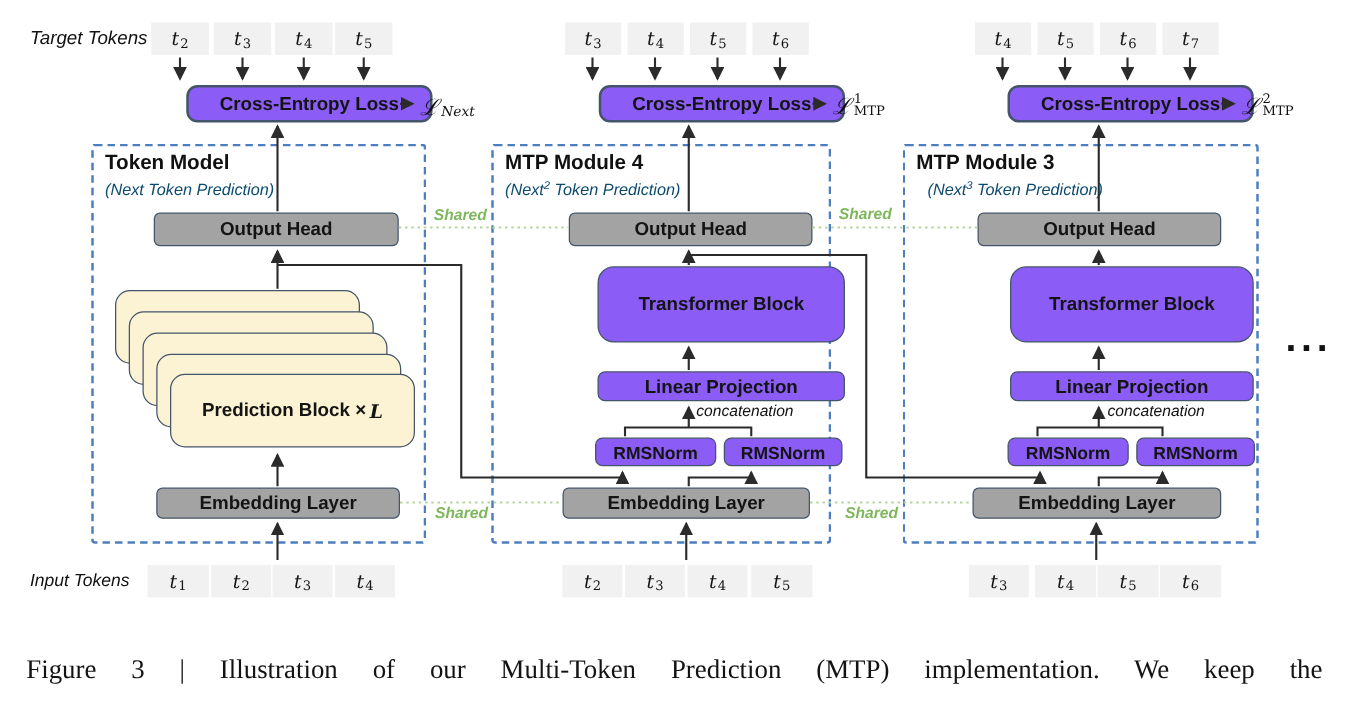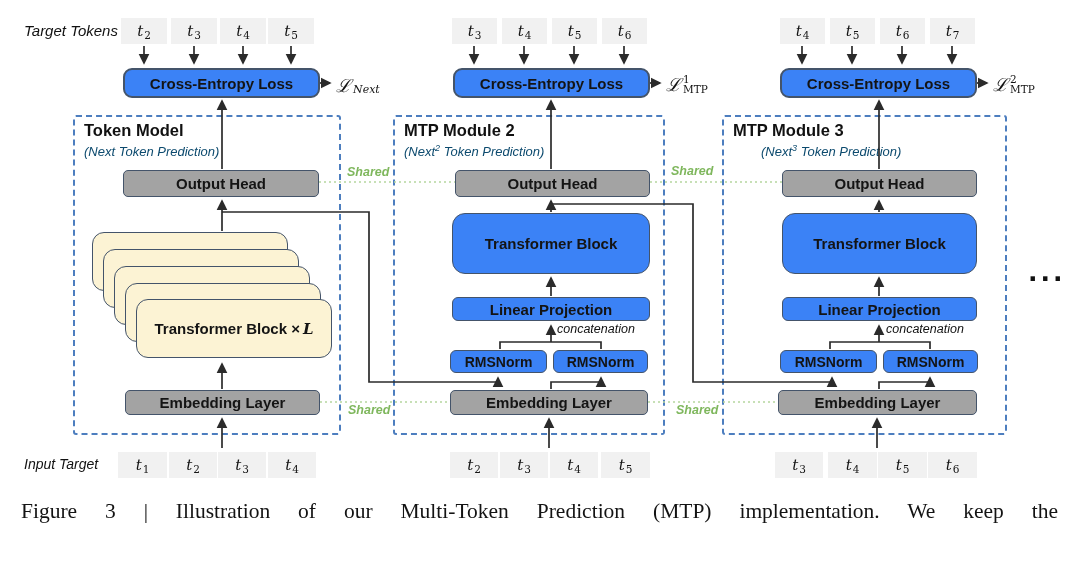--- a/index.html
+++ b/index.html
@@ -6,21 +6,21 @@
   .fig{position:relative;width:1080px;height:577px;background:#fff;overflow:hidden;
        font-family:"Liberation Sans",sans-serif;text-decoration:underline;}
   .abs{position:absolute;}
   .rowlab{font-style:italic;font-size:15px;color:#111;}
   .mod{border:2px dashed #4d7ebf;border-radius:3px;box-sizing:border-box;}
   .modtitle{font-weight:700;font-size:16.5px;color:#111;white-space:nowrap;}
   .modsub{font-style:italic;font-size:13px;color:#0c4a6e;white-space:nowrap;}
   .modsub sup{font-size:9px;}
   .bx{box-sizing:border-box;border:1.7px solid #44546A;display:flex;align-items:center;
       justify-content:center;color:#141414;font-size:15px;font-weight:600;white-space:nowrap;}
-  .cream{background:#3b82f6;}
+  .cream{background:#8b5cf6;margin-left:26px;}
   .green{background:#a3a3a3;}
   .ce{border-radius:9px;border-width:2px;}
   .oh,.emb{border-radius:5px;}
   .tbk{border-radius:13px;}
   .lp{border-radius:6px;}
   .rms{border-radius:6px;font-size:14px;}
   .stackbox{border-radius:12px;border:1.7px solid #44546A;background:#FCF3D4;box-sizing:border-box;}
   .tok{background:#F1F1F1;display:flex;align-items:center;justify-content:center;
        font-family:"DejaVu Serif",serif;color:#141414;}
   .tok .b{font-style:italic;font-size:15px;}
@@ -39,21 +39,21 @@
   .caption{font-family:"Liberation Serif",serif;font-size:21.5px;color:#131313;line-height:29.5px;}
   .caption .l1{text-align:justify;text-align-last:justify;}
   svg{pointer-events:none;}
 </style>
 </head>
 <body>
 
 <div class="fig">
 
   <div class="abs rowlab" style="left:24px;top:22px">Target Tokens</div>
-  <div class="abs rowlab" style="left:24px;top:456px;font-size:14px">Input Target</div>
+  <div class="abs rowlab" style="left:24px;top:456px;font-size:14px">Input Tokens</div>
 
   <div class="abs mod" style="left:73px;top:115px;width:268px;height:320px"></div>
   <div class="abs modtitle" style="left:84px;top:121px">Token Model</div>
   <div class="abs modsub" style="left:84px;top:143px"><span>(Next</span><sup></sup><span> Token Prediction)</span></div>
 
   <div class="abs tok" style="left:121px;top:18px;width:46px;height:26px">
       <span class="b">t</span>
       <span class="s">2</span>
     </div>
   <div class="abs tok" style="left:171px;top:18px;width:46px;height:26px">
@@ -78,21 +78,21 @@
       </span>
     </div>
 
   <div class="abs bx green oh" style="left:123px;top:170px;width:196px;height:27px">Output Head</div>
 
   <div class="abs stackbox" style="left:92px;top:232px;width:196px;height:59px"></div>
   <div class="abs stackbox" style="left:103px;top:249px;width:196px;height:59px"></div>
   <div class="abs stackbox" style="left:114px;top:266px;width:196px;height:59px"></div>
   <div class="abs stackbox" style="left:125px;top:283px;width:196px;height:59px"></div>
   <div class="abs stackbox" style="left:136px;top:299px;width:196px;height:59px;display:flex;align-items:center;justify-content:center;font-size:15px;font-weight:600;color:#141414">
-      <span>Transformer Block ×</span>
+      <span>Prediction Block ×</span>
       <span class="mathvar">L</span>
     </div>
 
   <div class="abs bx green emb" style="left:125px;top:390px;width:195px;height:25px">Embedding Layer</div>
 
   <div class="abs tok" style="left:118px;top:452px;width:49px;height:26px">
       <span class="b">t</span>
       <span class="s">1</span>
     </div>
   <div class="abs tok" style="left:169px;top:452px;width:48px;height:26px">
@@ -102,21 +102,21 @@
   <div class="abs tok" style="left:218px;top:452px;width:48px;height:26px">
       <span class="b">t</span>
       <span class="s">3</span>
     </div>
   <div class="abs tok" style="left:268px;top:452px;width:48px;height:26px">
       <span class="b">t</span>
       <span class="s">4</span>
     </div>
 
   <div class="abs mod" style="left:393px;top:115px;width:272px;height:320px"></div>
-  <div class="abs modtitle" style="left:404px;top:121px">MTP Module 2</div>
+  <div class="abs modtitle" style="left:404px;top:121px">MTP Module 4</div>
   <div class="abs modsub" style="left:404px;top:143px"><span>(Next</span><sup>2</sup><span> Token Prediction)</span></div>
 
   <div class="abs tok" style="left:452px;top:18px;width:45px;height:26px">
       <span class="b">t</span>
       <span class="s">3</span>
     </div>
   <div class="abs tok" style="left:502px;top:18px;width:45px;height:26px">
       <span class="b">t</span>
       <span class="s">4</span>
     </div>
@@ -158,21 +158,21 @@
       <span class="b">t</span>
       <span class="s">4</span>
     </div>
   <div class="abs tok" style="left:601px;top:452px;width:49px;height:26px">
       <span class="b">t</span>
       <span class="s">5</span>
     </div>
 
   <div class="abs mod" style="left:722px;top:115px;width:285px;height:320px"></div>
   <div class="abs modtitle" style="left:733px;top:121px">MTP Module 3</div>
-  <div class="abs modsub" style="left:761px;top:143px"><span>(Next</span><sup>3</sup><span> Token Prediction)</span></div>
+  <div class="abs modsub" style="left:742px;top:143px"><span>(Next</span><sup>3</sup><span> Token Prediction)</span></div>
 
   <div class="abs tok" style="left:780px;top:18px;width:45px;height:26px">
       <span class="b">t</span>
       <span class="s">4</span>
     </div>
   <div class="abs tok" style="left:830px;top:18px;width:45px;height:26px">
       <span class="b">t</span>
       <span class="s">5</span>
     </div>
   <div class="abs tok" style="left:880px;top:18px;width:45px;height:26px">
@@ -269,17 +269,17 @@
       <path marker-end="url(#ah)" d="M877,448 V419"></path>
     </g>
     <g stroke="#B5D69E" stroke-width="1.7" stroke-dasharray="2 3" fill="none">
       <path d="M319,182 H455"></path>
       <path d="M650,182 H782"></path>
       <path d="M320,402 H450"></path>
       <path d="M648,402 H778"></path>
     </g>
   </svg>
 
-  <div class="abs caption" style="left:21px;top:497px;width:1037px">
+  <div class="abs caption" style="left:21px;top:521px;width:1037px">
     <div class="l1">Figure 3 | Illustration of our Multi-Token Prediction (MTP) implementation.  We keep the</div>
   </div>
 
 </div>
 
 </body></html>

